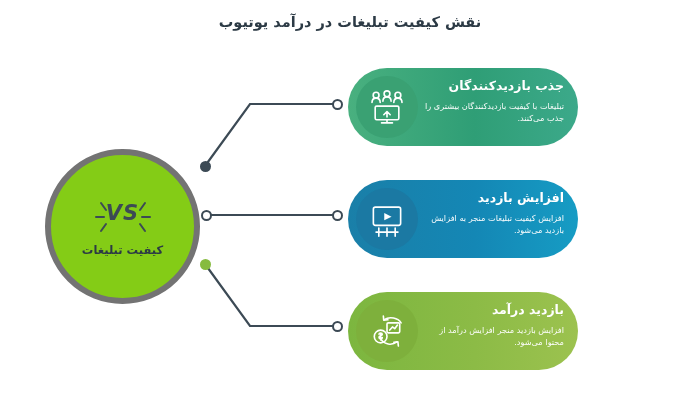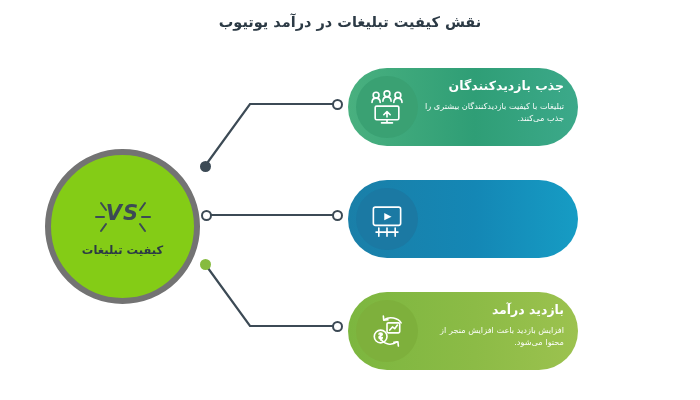--- a/index.html
+++ b/index.html
@@ -224,36 +224,40 @@
     <div class="card-iconwrap" id="icon-2">
       <svg viewBox="0 0 44 44" width="40" height="40">
         <g fill="none" stroke="#ffffff" stroke-width="1.8" stroke-linecap="round" stroke-linejoin="round">
           <rect x="7" y="9" width="30" height="20" rx="2.2"></rect>
           <path d="M19 15.5 L27 19.5 L19 23.5 Z" fill="#ffffff" stroke="none"></path>
           <path d="M10 36.5 L34 36.5"></path>
           <path d="M13 32 L13 41 M22 32 L22 41 M31 32 L31 41"></path>
         </g>
       </svg>
     </div>
+    <div class="card-text">
+      <div class="card-title">افزایش بازدید</div>
+      <div class="card-desc">افزایش کیفیت تبلیغات منجر به افزایش بازدید می‌شود.</div>
+    </div>
   </div>
 
   <div class="card" id="card-3">
     <div class="card-iconwrap" id="icon-3">
       <svg viewBox="0 0 44 44" width="40" height="40">
         <g fill="none" stroke="#ffffff" stroke-width="1.8" stroke-linecap="round" stroke-linejoin="round">
           <circle cx="15" cy="28" r="7"></circle>
           <path d="M15 24.2 L15 31.8 M13.2 25.6 C13.2 24.8 14 24.4 15 24.4 C16 24.4 16.8 24.9 16.8 25.8 C16.8 27.4 13.2 26.8 13.2 29 C13.2 30 14 30.6 15 30.6 C16 30.6 16.8 30.1 16.8 29.3"></path>
           <rect x="22" y="13" width="14" height="11" rx="1.4"></rect>
           <path d="M25 21 L28 17.5 L30.5 19.5 L33.5 15.5"></path>
           <path d="M19 9.5 C25 5.5 34 7.5 37.5 13"></path>
           <path d="M18 5.5 L18.4 10 L23 9.6"></path>
           <path d="M33 34 C27 38.5 19 36.5 15.5 31.5"></path>
           <path d="M34.5 38.5 L34 34 L29.5 34.4"></path>
         </g>
       </svg>
     </div>
     <div class="card-text">
       <div class="card-title">بازدید درآمد</div>
-      <div class="card-desc">افزایش بازدید باعث افزایش منجر از محتوا می‌شود.</div>
+      <div class="card-desc">افزایش بازدید منجر افزایش درآمد از محتوا می‌شود.</div>
     </div>
   </div>
 
 </div>
 
 </body></html>

